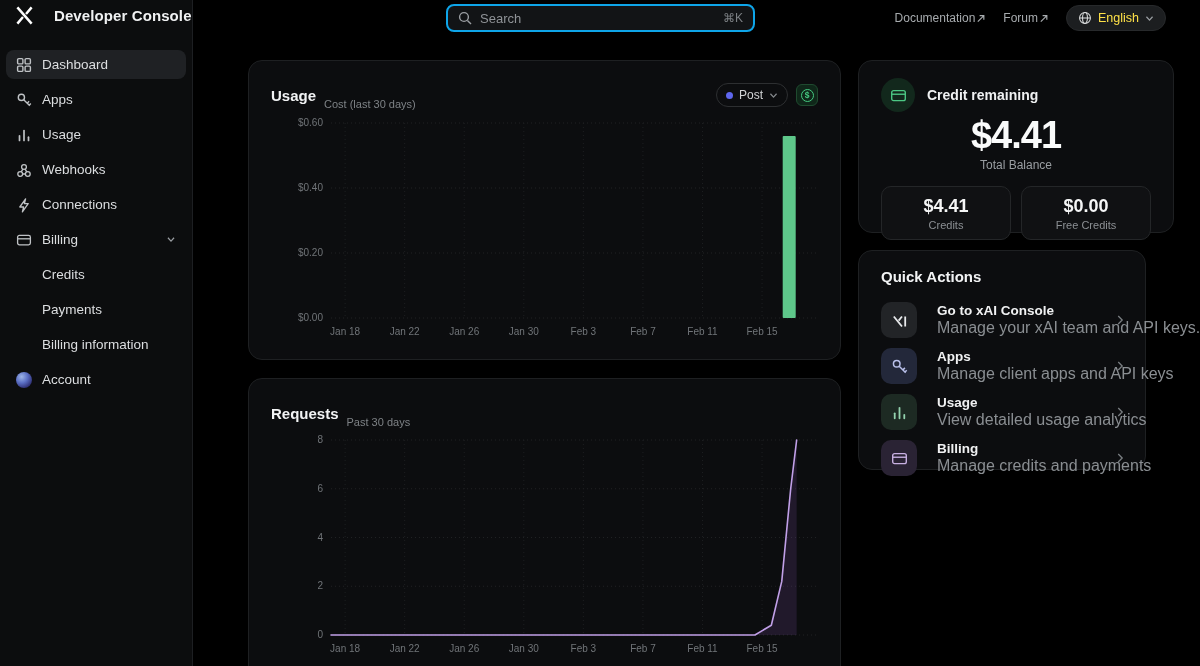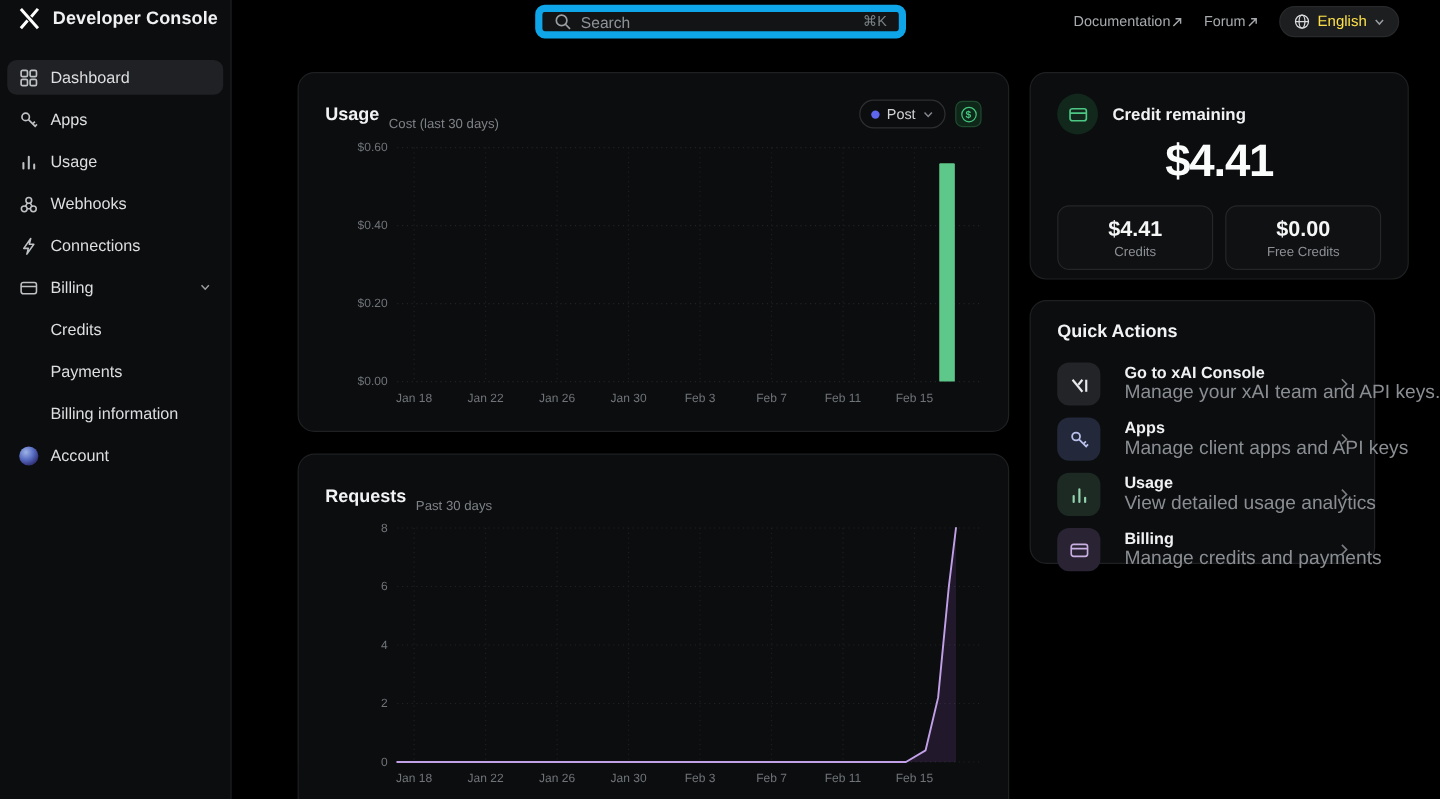--- a/index.html
+++ b/index.html
@@ -13,25 +13,25 @@
   svg { display:block; }
 
   
   .leftcol {
     position:absolute; left:0; top:0; width:193px; height:666px;
     background:#0c0d0e; border-right:1px solid #1d1f22;
   }
 
   
   .topbar { position:absolute; left:0; top:0; width:1200px; height:43px; z-index:5; }
-  .brand { position:absolute; left:15px; top:6px; display:flex; align-items:center; gap:10px; cursor:pointer;text-align:center; }
+  .brand { position:absolute; left:15px; top:6px; display:flex; align-items:center; gap:20px; cursor:pointer;text-align:center; }
   .brand-title { font-size:15px; font-weight:700; color:#f0f1f2; letter-spacing:.1px; }
   .searchbar {
     position:absolute; left:446px; top:4px; width:309px; height:28px;
-    background:#121416; border:6px solid #0ea5e9; border-radius:8px;
+    background:#121416; border:2px solid #0ea5e9; border-radius:8px;
     display:flex; align-items:center; gap:8px; padding:0 10px;
   }
   .searchbar input {
     flex:1; background:transparent; border:none; outline:none;
     color:#d7d9db; font-size:13px; font-family:"Liberation Sans",sans-serif;
   }
   .searchbar input::placeholder { color:#8f9397; }
   .kbd-hint { color:#7c8084; font-size:12px; }
   .top-right { position:absolute; right:34px; top:0; height:36px; display:flex; align-items:center; gap:18px; }
   .top-link { display:flex; align-items:center; gap:1px; color:#a7abae; font-size:12px; cursor:pointer; }
@@ -355,20 +355,21 @@
   <div class="credit-head">
     <span class="credit-icon-wrap">
       <svg width="17" height="17" viewBox="0 0 16 16" fill="none" stroke="currentColor" stroke-width="1.3">
         <rect x="1.6" y="3.4" width="12.8" height="9.4" rx="1.8"></rect>
           <path d="M1.6 6.8 h12.8"></path>
       </svg>
     </span>
     <span class="credit-title">Credit remaining</span>
   </div>
   <div class="credit-total">$4.41</div>
+  <div class="credit-total-label">Total Balance</div>
   <div class="credit-boxes">
     <div class="credit-box">
       <div class="credit-box-value">$4.41</div>
       <div class="credit-box-label">Credits</div>
     </div>
     <div class="credit-box">
       <div class="credit-box-value">$0.00</div>
       <div class="credit-box-label">Free Credits</div>
     </div>
   </div>

